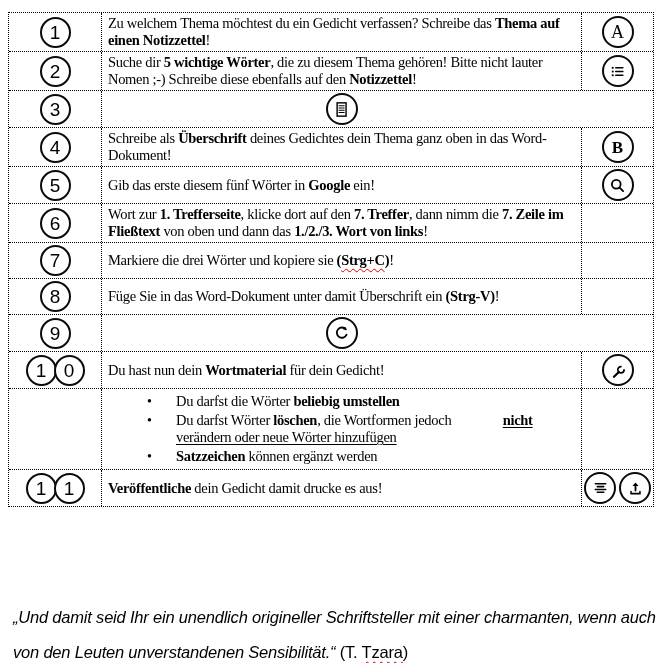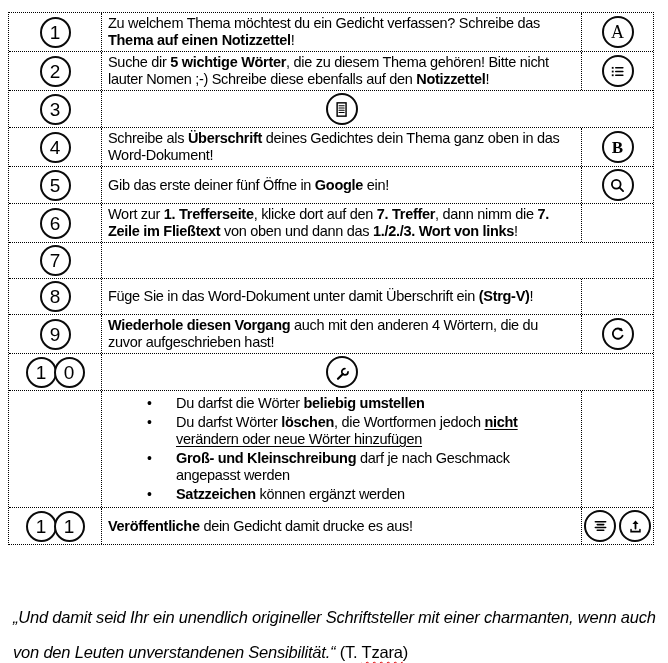--- a/index.html
+++ b/index.html
@@ -17,21 +17,21 @@
   .row{display:grid;grid-template-columns:92px 1fr 72px;}
   .row + .row{border-top:1px dotted var(--bd,#000);}
   .cell{
     min-height:34px;padding:2px 6px;box-sizing:border-box;
     display:flex;align-items:center;
   }
   .cell + .cell{border-left:1px dotted var(--bd,#000);}
   .cell.c-num{justify-content:center;}
   .cell.c-icons{justify-content:center;gap:3px;padding:2px 2px;}
   .cell.c-text{padding:2px 6px;}
-  .txt{width:100%;font-size:14.5px;line-height:17px;letter-spacing:-0.3px;}
+  .txt{width:100%;font-size:14.5px;line-height:17px;letter-spacing:-0.3px;font-family:Liberation Serif, serif;}
   .circ{
     width:27px;height:27px;border:2.6px solid #0a0a0a;border-radius:50%;
     display:inline-flex;align-items:center;justify-content:center;
     font-size:19px;line-height:1;background:#fff;flex:none;
   }
   .circ + .circ{margin-left:-3px;}
   .icircle{
     width:28px;height:28px;border:2.6px solid #0a0a0a;border-radius:50%;
     display:inline-flex;align-items:center;justify-content:center;
     background:#fff;flex:none;
@@ -39,21 +39,21 @@
   .icircle .serif{font-family:"Liberation Serif",serif;font-size:18px;line-height:1;}
   .icircle .serif.bold{font-weight:700;font-size:17px;}
   .st-b{font-weight:700;}
   .st-i{font-style:italic;}
   .st-u{text-decoration-line:underline;text-decoration-thickness:1px;text-underline-offset:2px;}
   .st-sq{
     text-decoration-line:underline;text-decoration-style:wavy;
     text-decoration-color:var(--sq,#e00000);text-decoration-thickness:1px;
     text-underline-offset:3px;
   }
-  .st-b.st-u{text-decoration-line:underline;}
+  .st-b.st-u{text-decoration-line:underline;margin-left:48px;}
   ul.bullets{margin:2px 0;padding:0 0 0 38px;list-style:none;}
   ul.bullets li{position:relative;padding-left:30px;margin:2px 0;}
   ul.bullets li::before{content:"\2022";position:absolute;left:1px;top:0;font-size:14px;}
   .quote{
     margin:0;position:absolute;left:13px;top:600px;width:648px;
     font-size:16.5px;line-height:35px;letter-spacing:-0.2px;
   }
 </style>
 </head>
 <body>
@@ -120,21 +120,21 @@
           <span class="icircle">
             <span class="serif bold">B</span>
           </span>
         </div>
       </div>
       <div class="row">
         <div class="cell c-num">
           <span class="circ">5</span>
         </div>
         <div class="cell c-text">
-          <div class="txt"><span>Gib das erste deiner fünf Öffne in </span><span class="st-b">Google</span><span> ein!</span></div>
+          <div class="txt"><span>Gib das erste diesem fünf Wörter in </span><span class="st-b">Google</span><span> ein!</span></div>
         </div>
         <div class="cell c-icons">
           <span class="icircle">
             <svg width="19" height="19" viewBox="0 0 20 20" fill="none" stroke="#000" stroke-width="1.9" stroke-linecap="round">
               <circle cx="8.7" cy="8.7" r="4.6"></circle>
               <line x1="12.2" y1="12.2" x2="15.9" y2="15.9"></line>
             </svg>
           </span>
         </div>
       </div>
@@ -144,69 +144,71 @@
         </div>
         <div class="cell c-text">
           <div class="txt"><span>Wort zur </span><span class="st-b">1. Trefferseite</span><span>, klicke dort auf den </span><span class="st-b">7. Treffer</span><span>, dann nimm die </span><span class="st-b">7. Zeile im Fließtext</span><span> von oben und dann das </span><span class="st-b">1./2./3. Wort von links</span><span>!</span></div>
         </div>
         <div class="cell c-icons"></div>
       </div>
       <div class="row">
         <div class="cell c-num">
           <span class="circ">7</span>
         </div>
+        <div class="cell c-text">
+          <div class="txt"><span>Markiere die drei Wörter und kopiere sie </span><span class="st-b">(</span><span class="st-b st-sq">Strg+C</span><span class="st-b">)</span><span>!</span></div>
+        </div>
         <div class="cell c-icons"></div>
       </div>
       <div class="row">
         <div class="cell c-num">
           <span class="circ">8</span>
         </div>
         <div class="cell c-text">
           <div class="txt"><span>Füge Sie in das Word-Dokument unter damit Überschrift ein </span><span class="st-b">(Strg-V)</span><span>!</span></div>
         </div>
         <div class="cell c-icons"></div>
       </div>
       <div class="row">
         <div class="cell c-num">
           <span class="circ">9</span>
-        </div>
-        <div class="cell c-text">
-          <div class="txt"><span class="st-b">Wiederhole diesen Vorgang</span><span> auch mit den anderen 4 Wörtern, die du zuvor aufgeschrieben hast!</span></div>
         </div>
         <div class="cell c-icons">
           <span class="icircle">
             <svg width="19" height="19" viewBox="0 0 20 20" fill="none" stroke="#000" stroke-width="1.9" stroke-linecap="round">
               <path d="M14.6 5.6 A5.4 5.4 0 1 0 15.4 11.3"></path>
               <path d="M14.2 2.8 L15.1 6.4 L11.5 5.6 Z" fill="#000" stroke="none"></path>
             </svg>
           </span>
         </div>
       </div>
       <div class="row">
         <div class="cell c-num">
           <span class="circ">1</span>
           <span class="circ">0</span>
+        </div>
+        <div class="cell c-text">
+          <div class="txt"><span>Du hast nun dein </span><span class="st-b">Wortmaterial</span><span> für dein Gedicht!</span></div>
         </div>
         <div class="cell c-icons">
           <span class="icircle">
             <svg width="19" height="19" viewBox="0 0 20 20" fill="none" stroke="#000" stroke-width="1.8" stroke-linecap="round">
               <path d="M16.9 9.2 A3.3 3.3 0 1 1 13.6 5.9"></path>
               <line x1="6.3" y1="16.6" x2="11.4" y2="11.6" stroke-width="2.3"></line>
             </svg>
           </span>
         </div>
       </div>
       <div class="row">
         <div class="cell c-num"></div>
         <div class="cell c-text">
           <div class="txt">
             <ul class="bullets">
               <li><span>Du darfst die Wörter </span><span class="st-b">beliebig umstellen</span></li>
               <li><span>Du darfst Wörter </span><span class="st-b">löschen</span><span>, die Wortformen jedoch </span><span class="st-b st-u">nicht</span><span class="st-u"> verändern oder neue Wörter hinzufügen</span></li>
-              <li><span class="st-b">Groß- und Kleinschreibung</span><span> darf je nach Geschmack angepasst werden</span></li>
               <li><span class="st-b">Satzzeichen</span><span> können ergänzt werden</span></li>
             </ul>
           </div>
         </div>
         <div class="cell c-icons"></div>
       </div>
       <div class="row">
         <div class="cell c-num">
           <span class="circ">1</span>
           <span class="circ">1</span>

